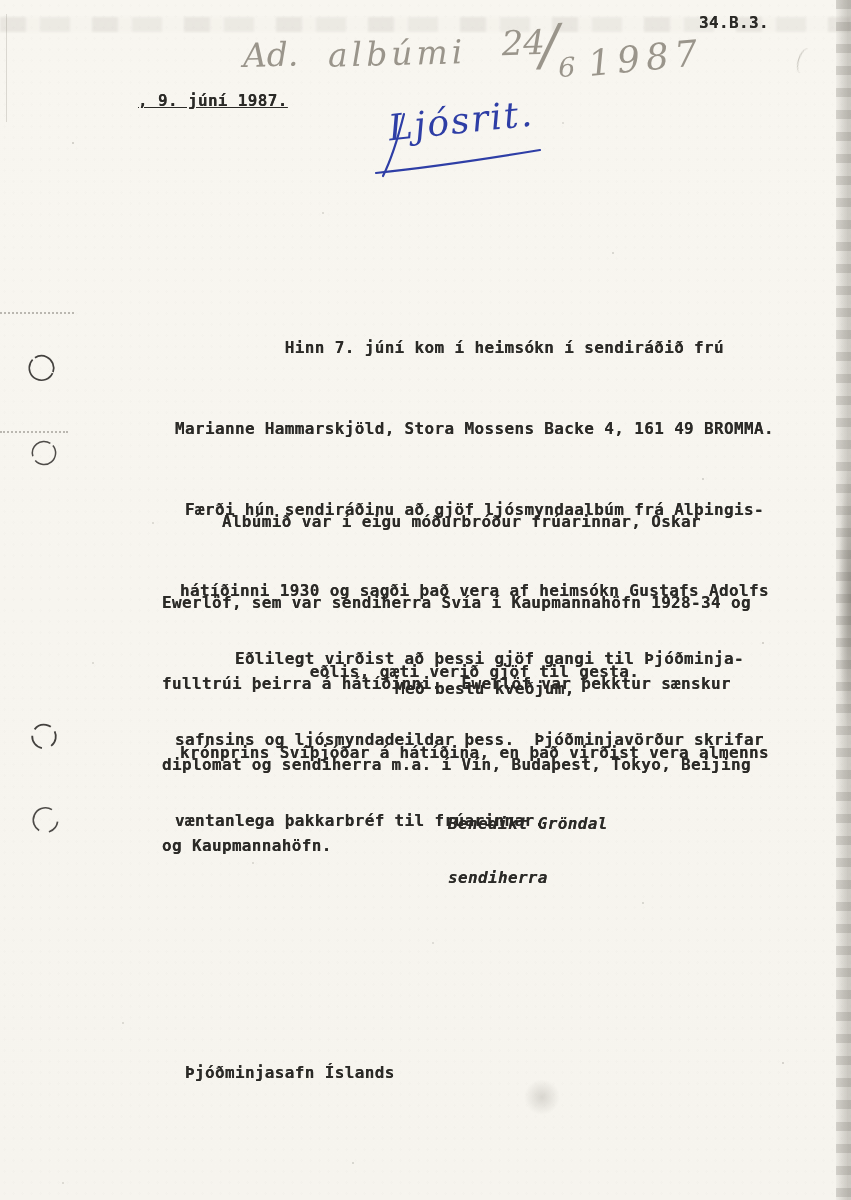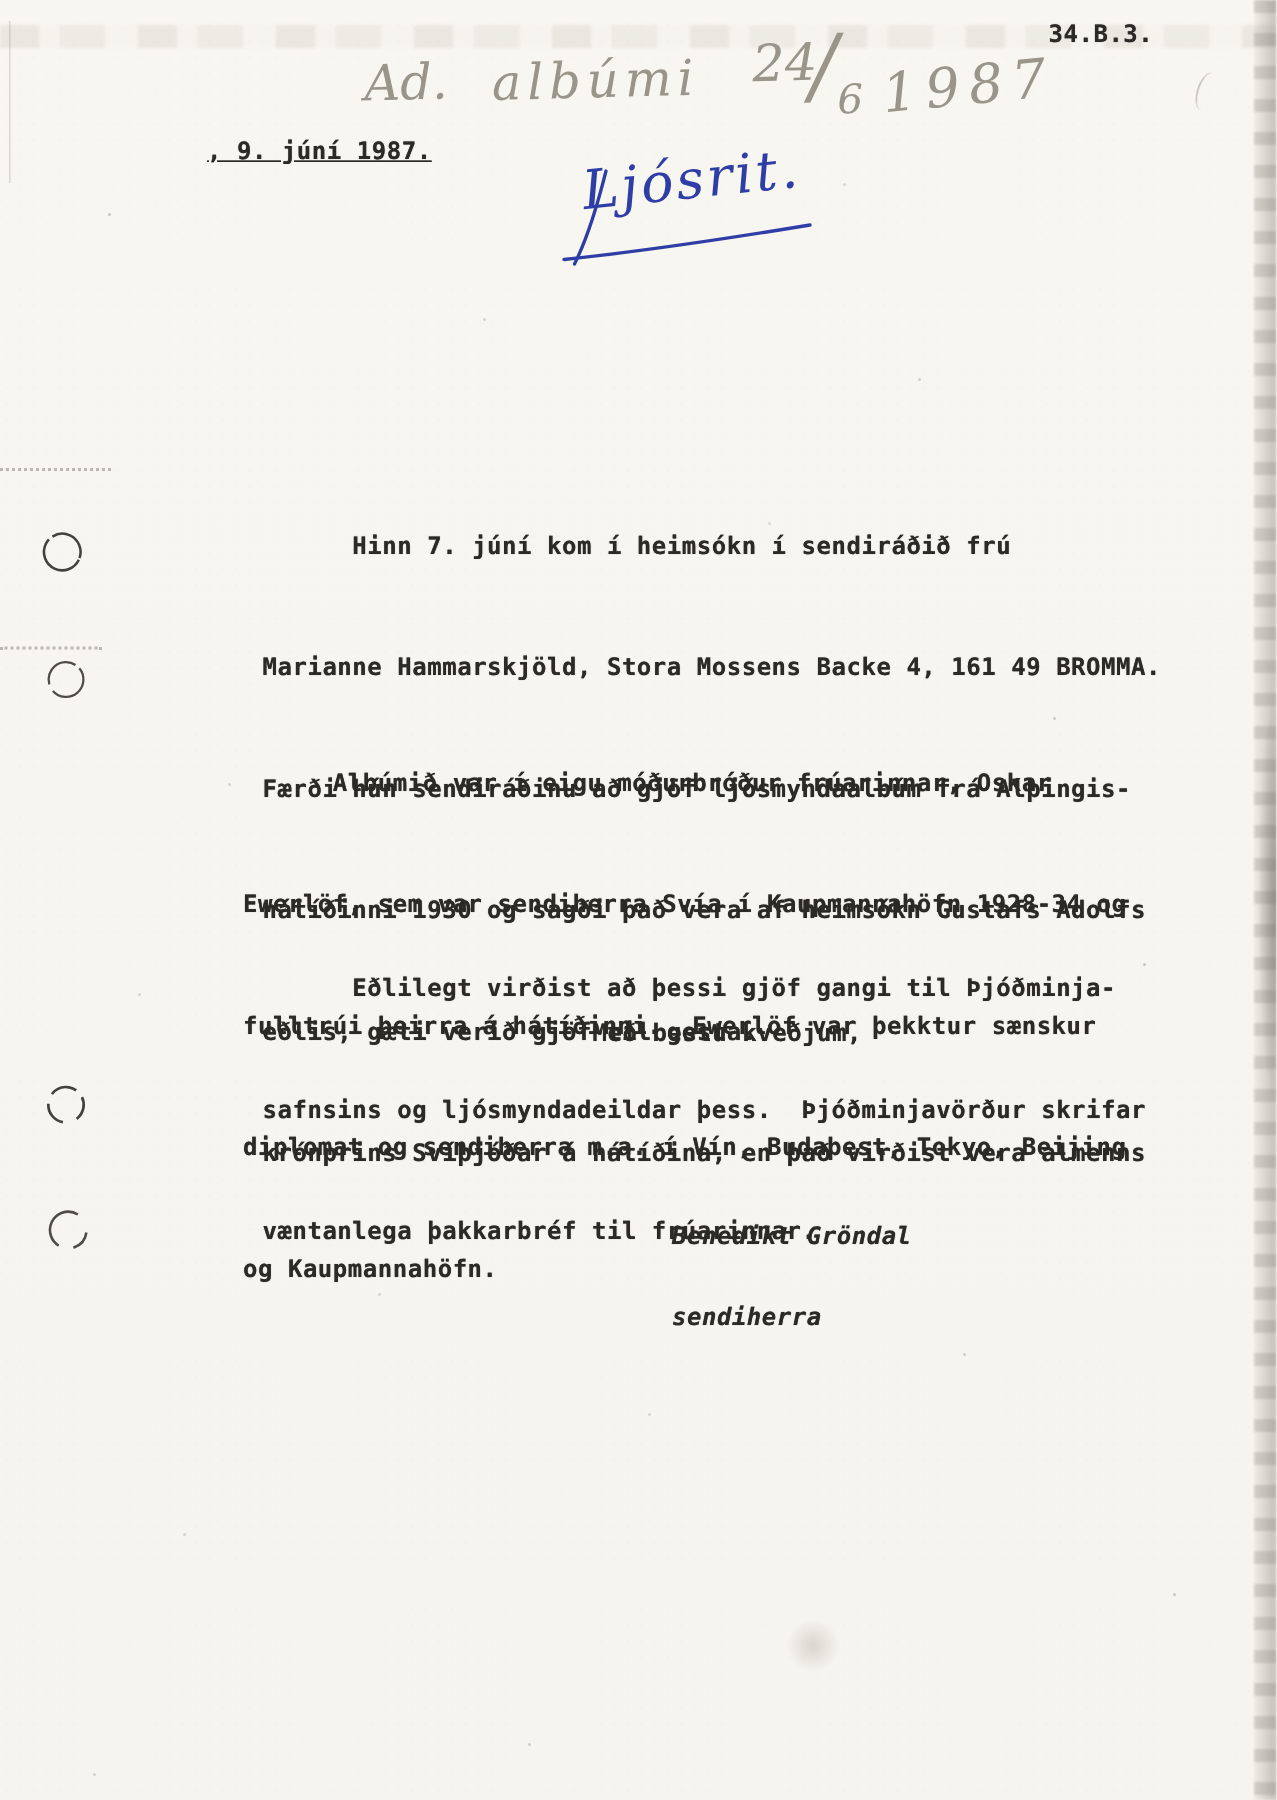--- a/index.html
+++ b/index.html
@@ -141,21 +141,21 @@
   </div>
 
   <div class="type" style="left:138px;top:91px;text-decoration:underline;">, 9. júní 1987.</div>
 
   <div class="photocopy-note">Ljósrit.</div>
   <svg class="blue-flourish" width="190" height="100" viewBox="0 0 190 100">
     <path d="M 8,83 Q 75,76 172,60" fill="none" stroke-width="2.2" stroke-linecap="round" stroke="#2e3ea6"></path>
     <path d="M 36,24 C 31,44 25,66 15,86" fill="none" stroke-width="2.2" stroke-linecap="round" stroke="#2e3ea6"></path>
   </svg>
 
-  <div class="type para" style="left:175px;top:296px;">
+  <div class="type para" style="left:175px;top:280px;text-align:center;">
     <div>      Hinn 7. júní kom í heimsókn í sendiráðið frú</div>
     <div>Marianne Hammarskjöld, Stora Mossens Backe 4, 161 49 BROMMA.</div>
     <div>Færði hún sendiráðinu að gjöf ljósmyndaalbúm frá Alþingis-</div>
     <div>hátíðinni 1930 og sagði það vera af heimsókn Gustafs Adolfs</div>
     <div>eðlis, gæti verið gjöf til gesta.</div>
     <div>krónprins Svíþjóðar á hátíðina, en það virðist vera almenns</div>
   </div>
 
   <div class="type para" style="left:162px;top:454px;">
     <div>      Albúmið var í eigu móðurbróður frúarinnar, Oskar</div>
@@ -172,17 +172,18 @@
   </div>
 
   <div class="type" style="left:368px;top:679px;padding-left:27px;">Með bestu kveðjum,</div>
 
   <div class="type sig" style="left:448px;top:779px;">
     <div>Benedikt Gröndal</div>
     <div>sendiherra</div>
   </div>
 
   <div class="type addr" style="left:185px;top:1000px;">
+    <div>Þjóðminjasafn Íslands</div>
     
     
   </div>
 
 </div>
 
 </body></html>

